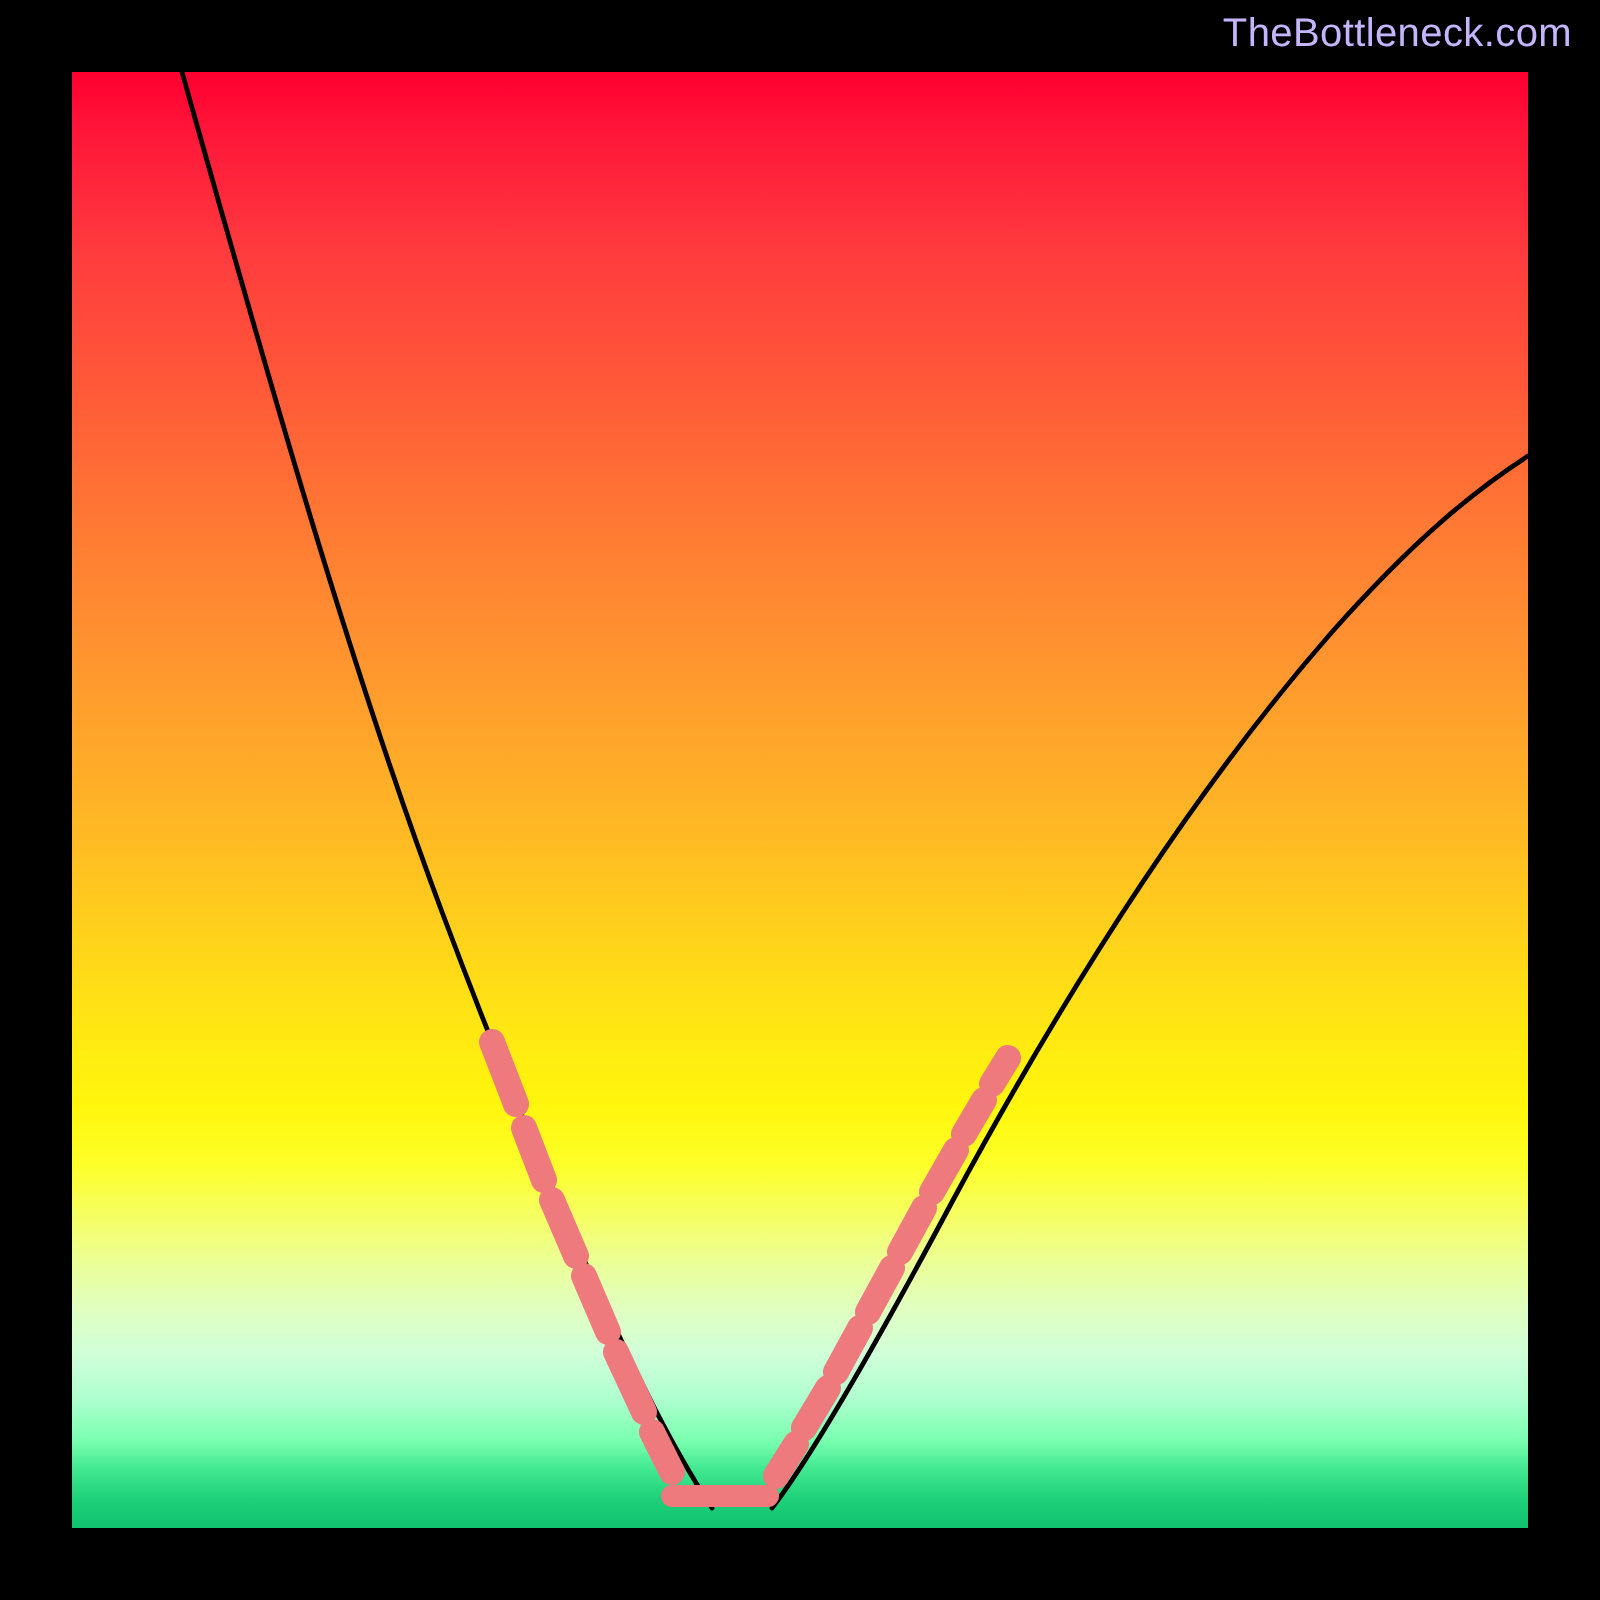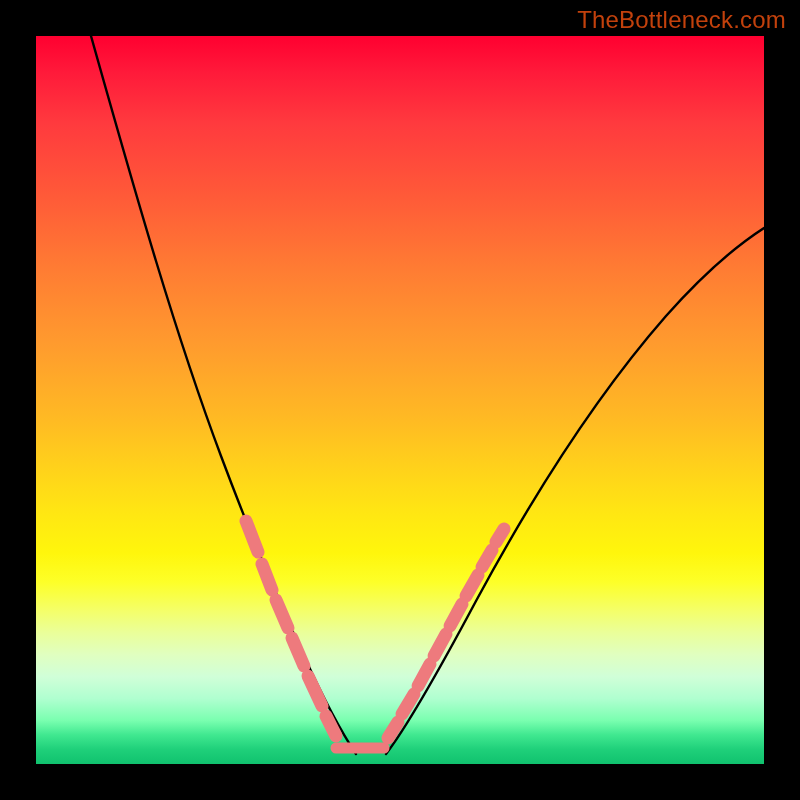--- a/index.html
+++ b/index.html
@@ -50,22 +50,22 @@
       #7affb0 94%,
       #40e890 96%,
       #1fd07a 98%,
       #10c26e 100%
     );
   }
   .watermark {
     position: absolute;
     top: 6px;
     right: 14px;
-    color: #c2410c;
-    font-size: 24px;
+    color: #c4b5fd;
+    font-size: 20px;
     font-weight: 500;
     letter-spacing: 0.2px;
     user-select: none;
   }
   svg.curve {
     position: absolute;
     inset: 0;
     width: 728px;
     height: 728px;
   }

